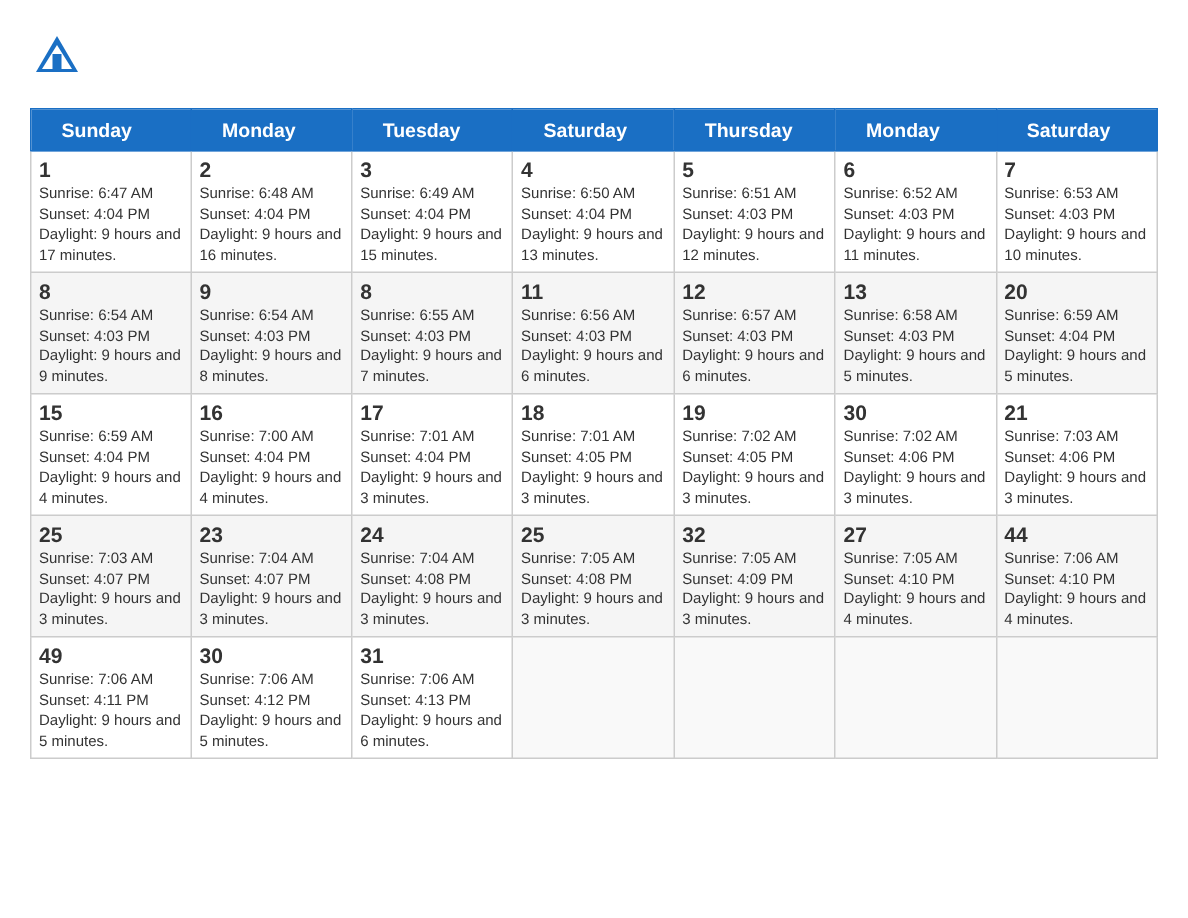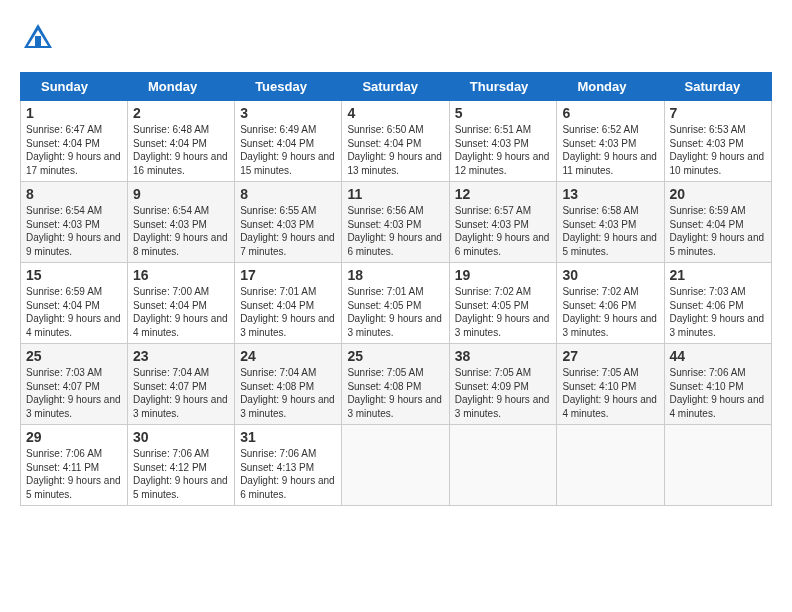--- a/index.html
+++ b/index.html
@@ -228,35 +228,35 @@
         </td>
         <td>
           <span class="day-number">24</span>
           <div class="day-info">Sunrise: 7:04 AM<br>Sunset: 4:08 PM<br>Daylight: 9 hours and 3 minutes.</div>
         </td>
         <td>
           <span class="day-number">25</span>
           <div class="day-info">Sunrise: 7:05 AM<br>Sunset: 4:08 PM<br>Daylight: 9 hours and 3 minutes.</div>
         </td>
         <td>
-          <span class="day-number">38</span>
+          <span class="day-number">32</span>
           <div class="day-info">Sunrise: 7:05 AM<br>Sunset: 4:09 PM<br>Daylight: 9 hours and 3 minutes.</div>
         </td>
         <td>
           <span class="day-number">27</span>
           <div class="day-info">Sunrise: 7:05 AM<br>Sunset: 4:10 PM<br>Daylight: 9 hours and 4 minutes.</div>
         </td>
         <td>
           <span class="day-number">44</span>
           <div class="day-info">Sunrise: 7:06 AM<br>Sunset: 4:10 PM<br>Daylight: 9 hours and 4 minutes.</div>
         </td>
       </tr>
       <tr>
         <td>
-          <span class="day-number">29</span>
+          <span class="day-number">49</span>
           <div class="day-info">Sunrise: 7:06 AM<br>Sunset: 4:11 PM<br>Daylight: 9 hours and 5 minutes.</div>
         </td>
         <td>
           <span class="day-number">30</span>
           <div class="day-info">Sunrise: 7:06 AM<br>Sunset: 4:12 PM<br>Daylight: 9 hours and 5 minutes.</div>
         </td>
         <td>
           <span class="day-number">31</span>
           <div class="day-info">Sunrise: 7:06 AM<br>Sunset: 4:13 PM<br>Daylight: 9 hours and 6 minutes.</div>
         </td>

